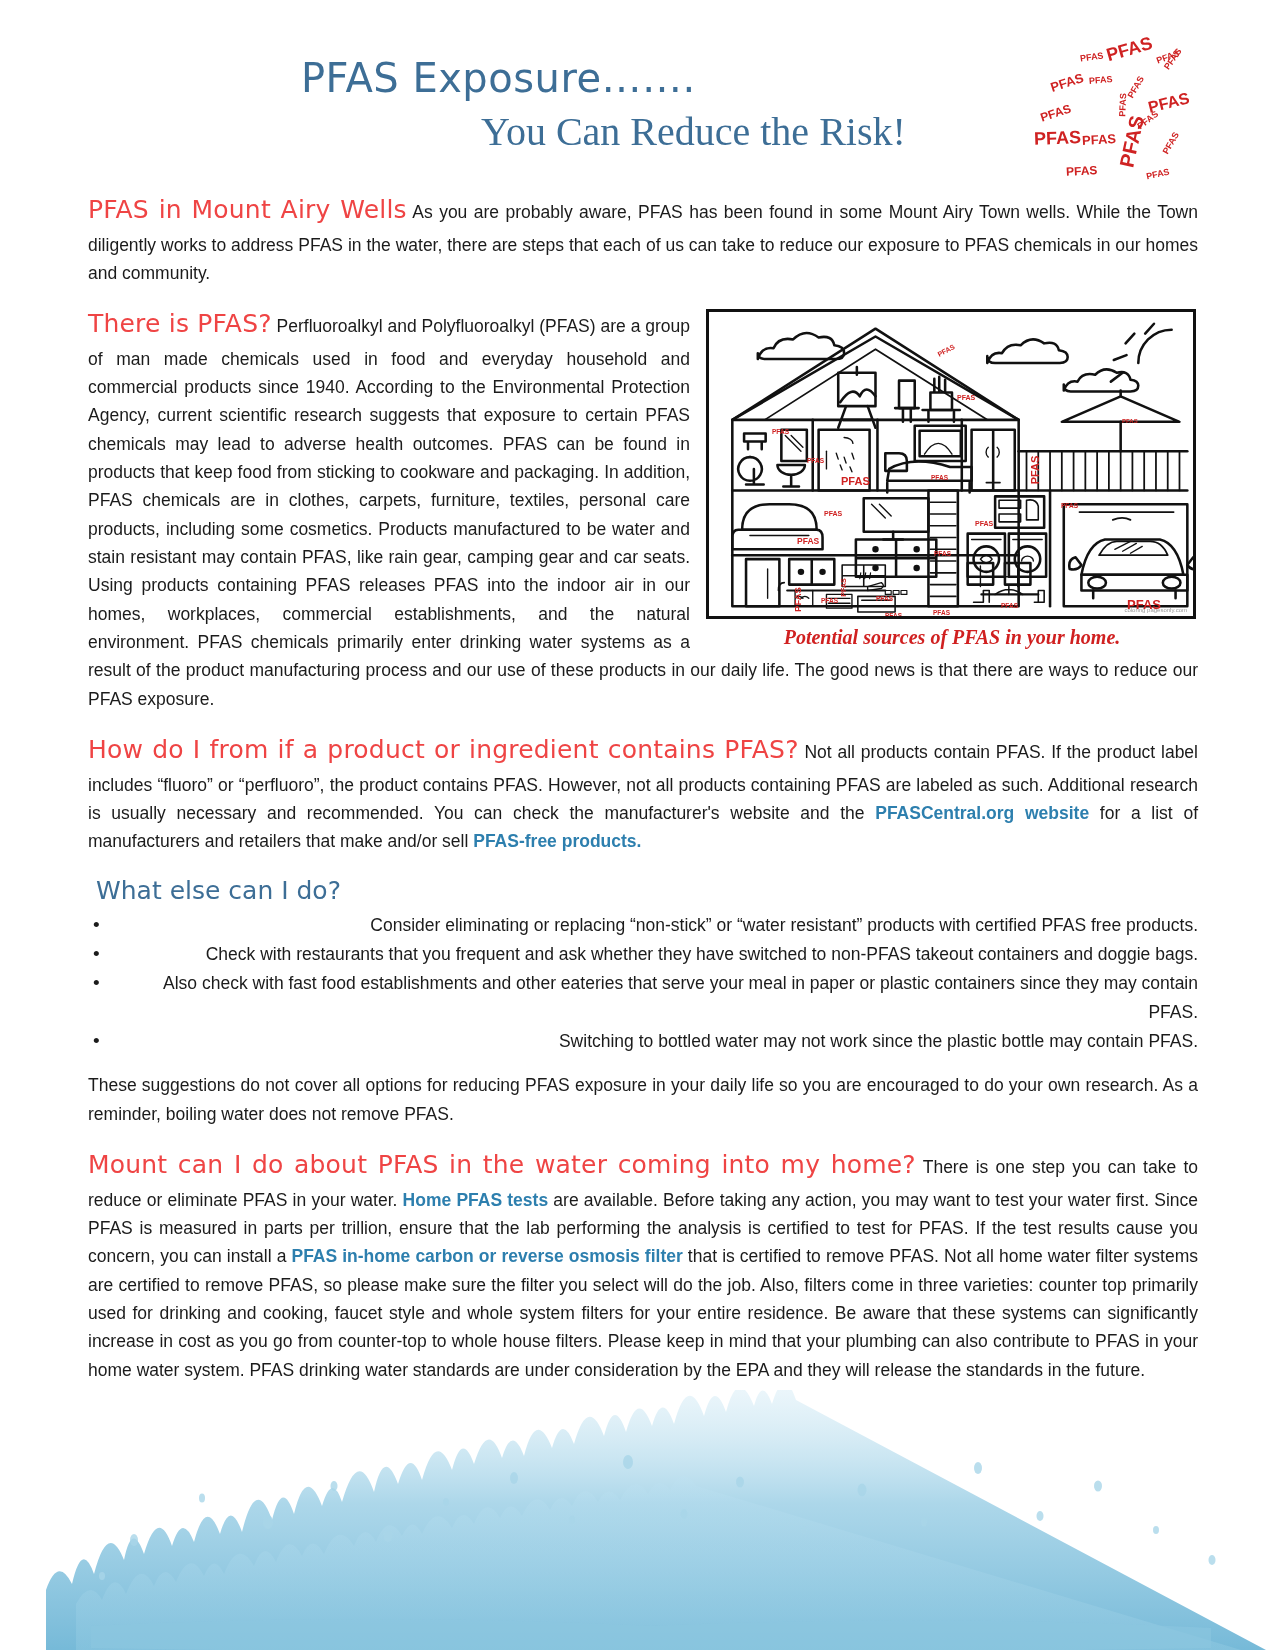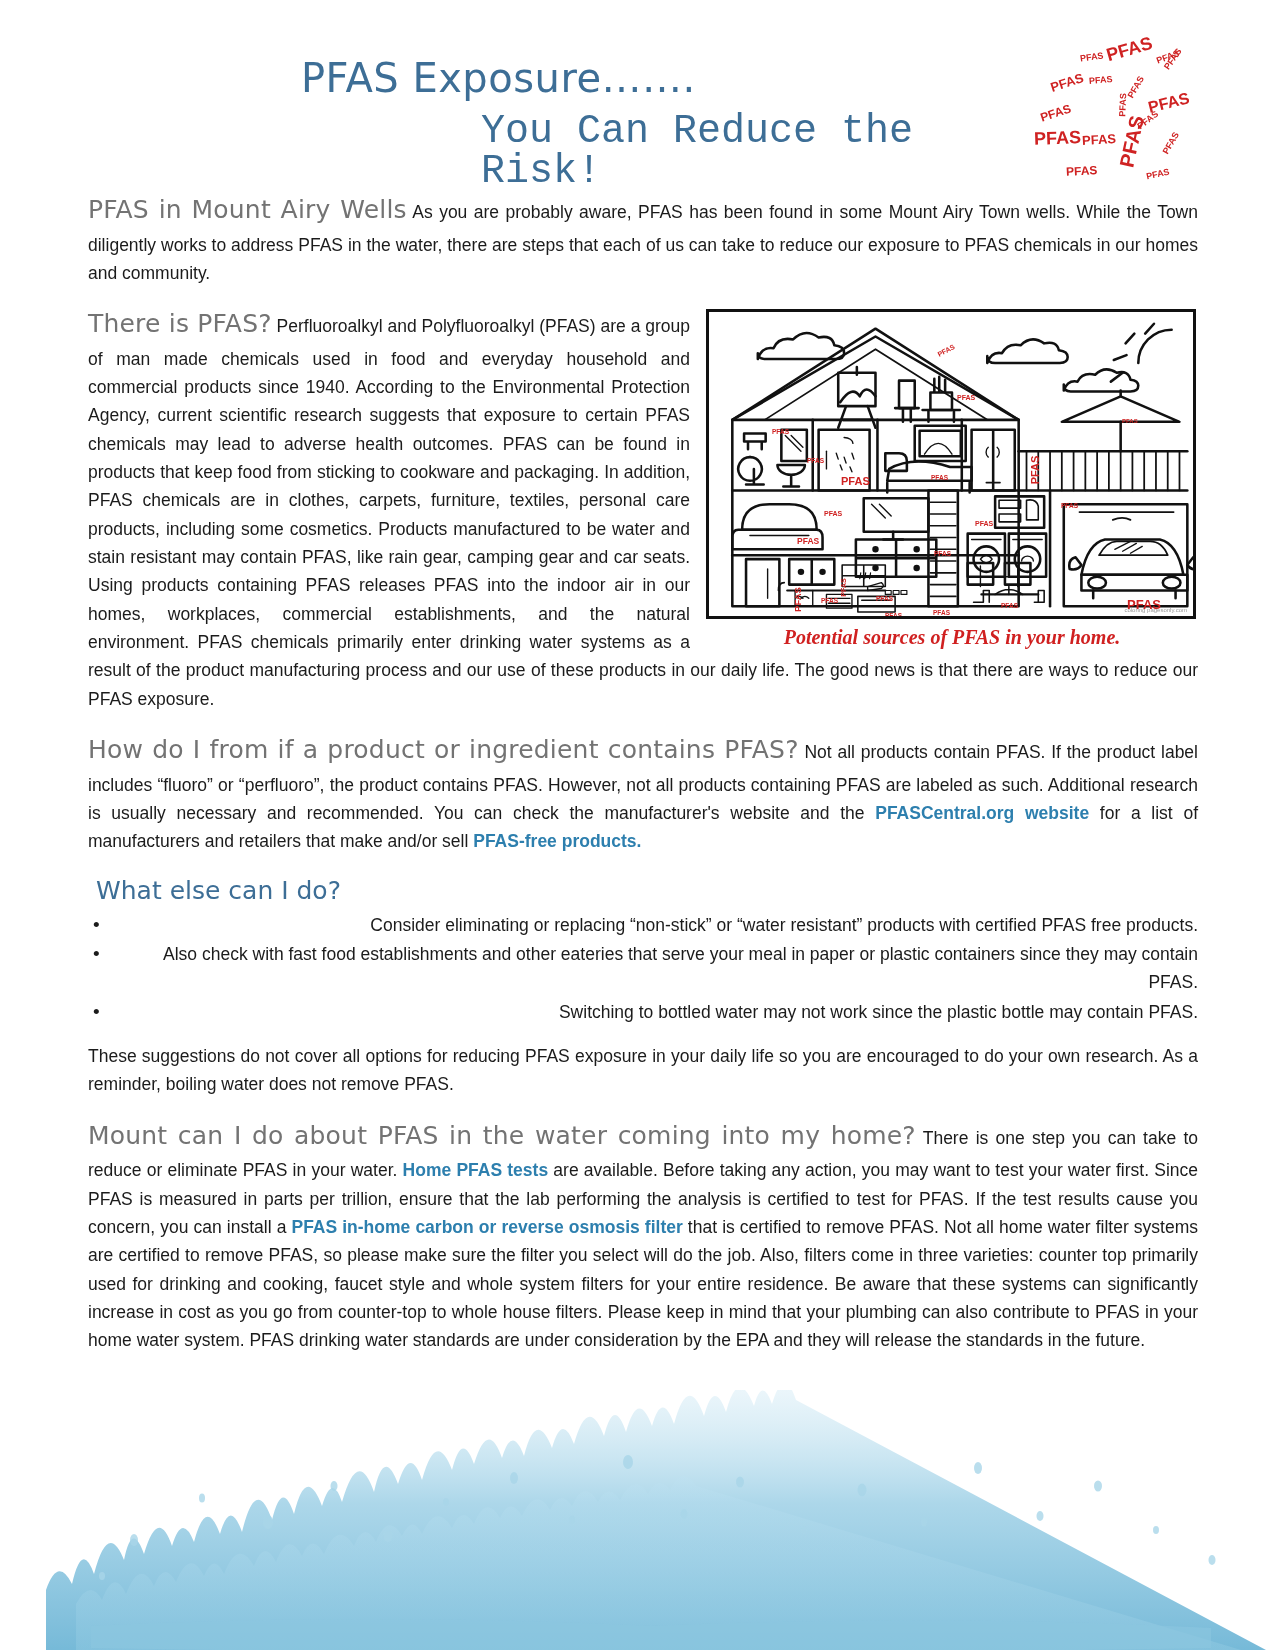--- a/index.html
+++ b/index.html
@@ -38,21 +38,21 @@
   .title-line1 {
     font-family: "DejaVu Sans", sans-serif;
     font-size: 40px;
     letter-spacing: 0.5px;
     color: #3d6e96;
     padding-left: 285px;
     line-height: 1.0;
     font-weight: 400;
   }
   .title-line2 {
-    font-family: Liberation Mono, monospace;
+    font-family: Liberation Serif, serif;
     font-size: 40px;
     color: #3d6e96;
     padding-left: 465px;
     margin-top: 14px;
     line-height: 1.0;
     font-weight: 400;
   }
 
   
   .logo {
@@ -84,21 +84,21 @@
     line-height: 1.62;
     color: #1b1b1b;
     text-align: justify;
     margin: 0 0 17px 0;
   }
   p.body.last { margin-bottom: 0; }
 
   .hdg {
     font-family: "DejaVu Sans", sans-serif;
     font-size: 25px;
-    color: #737373;
+    color: #ef4444;
     font-weight: 400;
     letter-spacing: 0.2px;
   }
   .hdg-block {
     font-family: "DejaVu Sans", sans-serif;
     font-size: 25px;
     color: #3d6e96;
     font-weight: 400;
     margin: 20px 0 6px 8px;
     display: block;
@@ -359,20 +359,21 @@
     <div class="clear"></div>
 
     <p class="body">
       <span class="hdg">How do I from if a product or ingredient contains PFAS?</span>
       <span>Not all products contain PFAS. If the product label includes “fluoro” or “perfluoro”, the product contains PFAS.  However, not all products containing PFAS are labeled as such. Additional research is usually necessary and recommended. You can check the manufacturer's website and the </span><a class="lnk">PFASCentral.org website</a><span> for a list of manufacturers and retailers that make and/or sell </span><span class="lnk">PFAS-free products.</span>
     </p>
 
     <span class="hdg-block">What else can I do?</span>
     <ul class="bullets" id="bullet-list">
         <li>Consider eliminating or replacing “non-stick” or “water resistant” products with certified PFAS free products.</li>
+        <li>Check with restaurants that you frequent and ask whether they have switched to non-PFAS takeout containers and doggie bags.</li>
         <li>Also check with fast food establishments and other eateries that serve your meal in paper or plastic containers since they may contain PFAS.</li>
         <li>Switching to bottled water may not work since the plastic bottle may contain PFAS.</li>
       </ul>
 
     <p class="body">These suggestions do not cover all options for reducing PFAS exposure in your daily life so you are encouraged to do your own research. As a reminder, boiling water does not remove PFAS.</p>
 
     <p class="body last">
       <span class="hdg">Mount can I do about PFAS in the water coming into my home?</span>
       <span>There is one step you can take to reduce or eliminate PFAS in your water. </span><span class="lnk">Home PFAS tests</span><span> are available. Before taking any action, you may want to test your water first. Since PFAS is measured in parts per trillion, ensure that the lab performing the analysis is certified to test for PFAS. If the test results cause you concern, you can install a </span><span class="lnk">PFAS in-home carbon or reverse osmosis filter</span><span> that is certified to remove PFAS. Not all home water filter systems are certified to remove PFAS, so please make sure the filter you select will do the job.  Also, filters come in three varieties: counter top primarily used for drinking and cooking, faucet style and whole system filters for your entire residence.  Be aware that these systems can significantly increase in cost as you go from counter-top to whole house filters. Please keep in mind that your plumbing can also contribute to PFAS in your home water system. PFAS drinking water standards are under consideration by the EPA and they will release the standards in the future.</span>
     </p>

